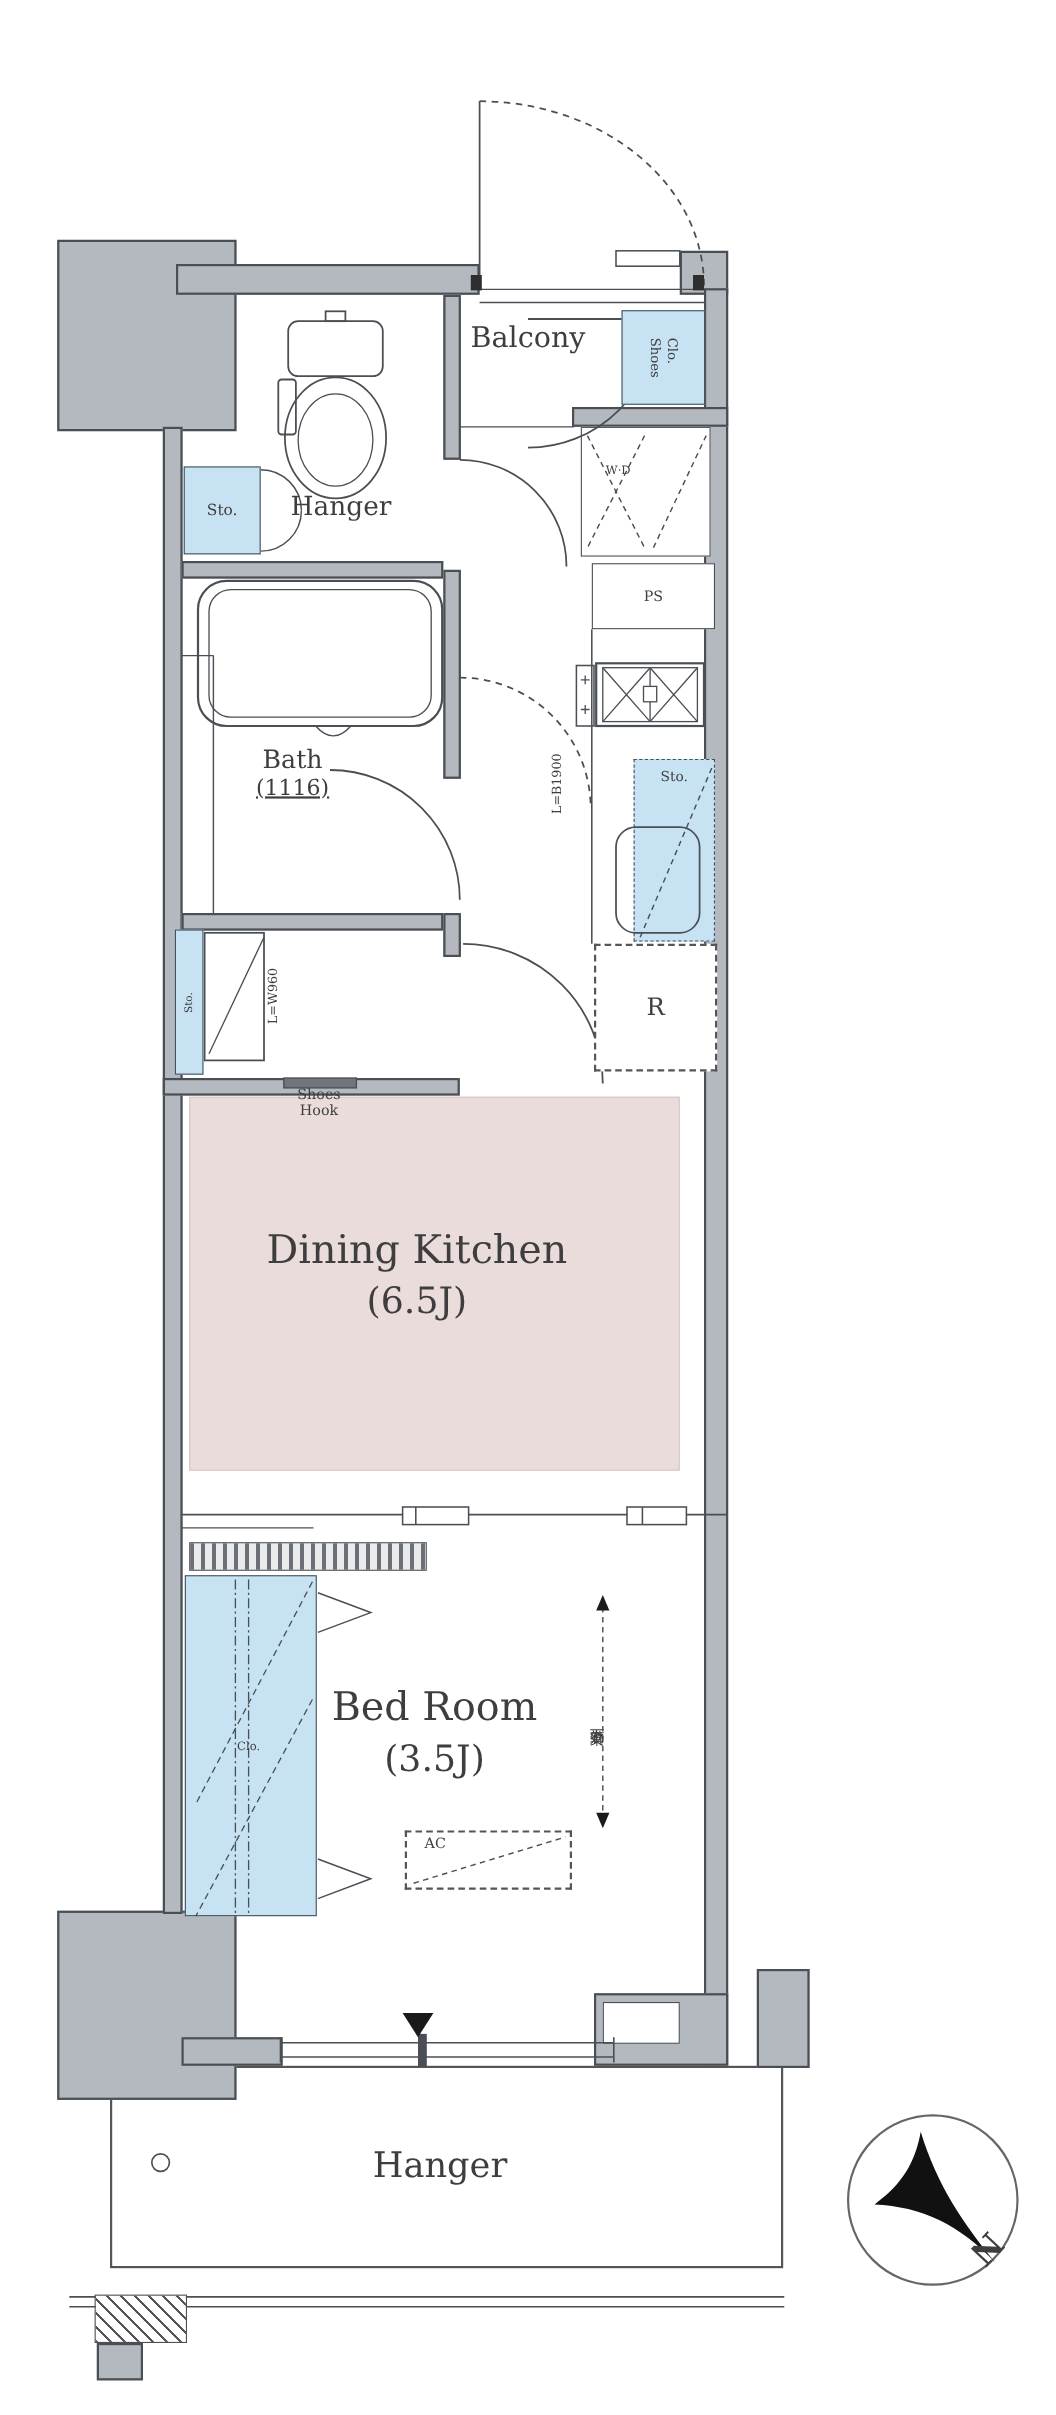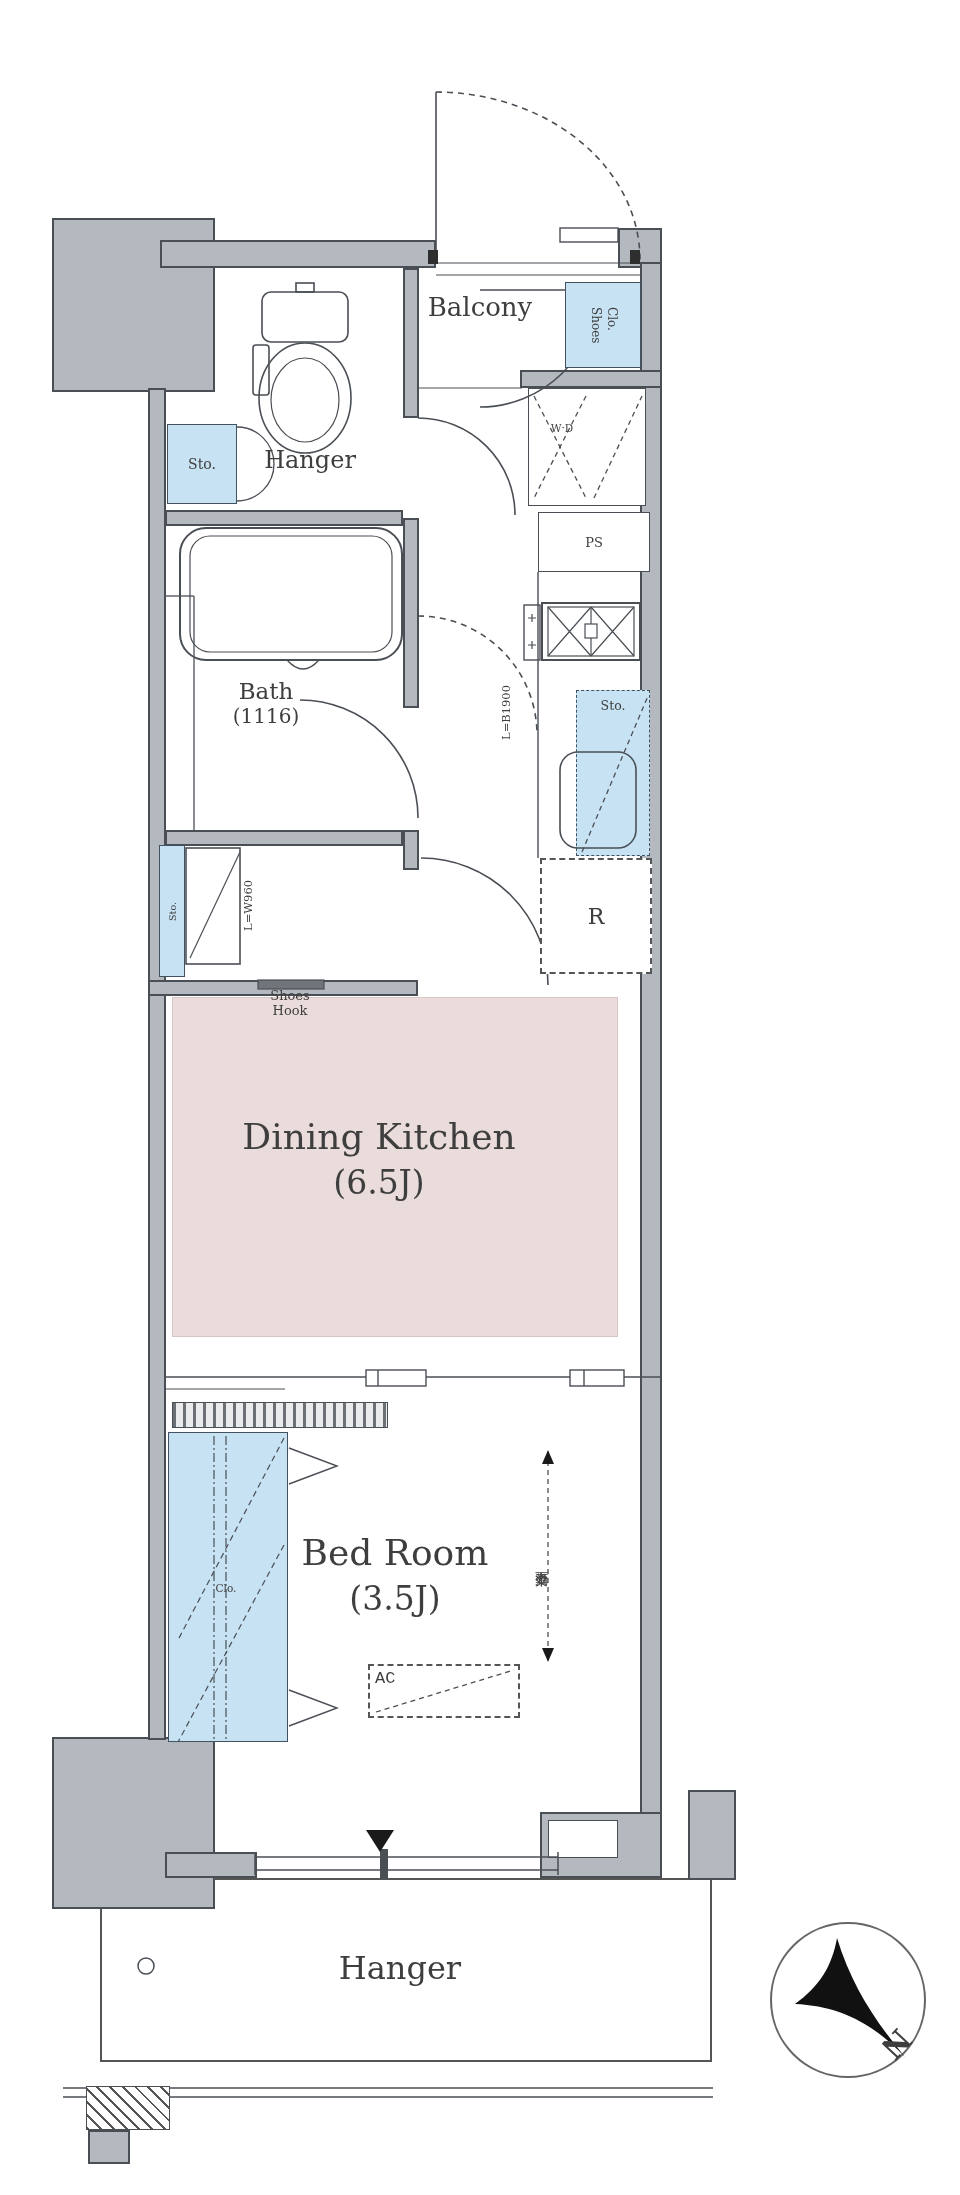--- a/index.html
+++ b/index.html
@@ -80,34 +80,34 @@
 
   <div class="abs whitebox flexc" style="left:538px;top:512px;width:112px;height:60px;font-size:13px;">
     <span>PS</span>
   </div>
 
   <div class="abs dashbox flexc" style="left:540px;top:858px;width:112px;height:116px;font-size:22px;">
     <span>R</span>
   </div>
 
   <div class="abs dashbox" style="left:368px;top:1664px;width:152px;height:54px;">
-    <div style="position:absolute;left:5px;top:3px;font-size:17px;font-family:Liberation Mono, monospace;">AC</div>
+    <div style="position:absolute;left:16px;top:3px;font-size:13px;">AC</div>
   </div>
 
   <div class="abs whitebox" style="left:548px;top:1820px;width:70px;height:38px;z-index:5;"></div>
 
   <div class="abs hatch" style="left:86px;top:2086px;width:84px;height:44px;"></div>
 
   <div class="abs lbl" style="left:398px;top:292px;width:164px;font-size:26px;">Balcony</div>
 
   <div class="abs lbl" style="left:250px;top:446px;width:120px;font-size:24px;">Hanger</div>
 
   <div class="abs lbl" style="left:196px;top:678px;width:140px;font-size:23px;">
     <div>Bath</div>
-    <div style="font-size:20px;">(1116)</div>
+    <div style="font-size:20px;text-decoration:underline;">(1116)</div>
   </div>
 
 
   <div class="abs lbl vup" style="left:242px;top:858px;height:95px;font-size:11.5px;">L=W960</div>
 
   <div class="abs lbl" style="left:244px;top:988px;width:92px;font-size:13px;">
     <div>Shoes</div>
     <div>Hook</div>
   </div>
 

